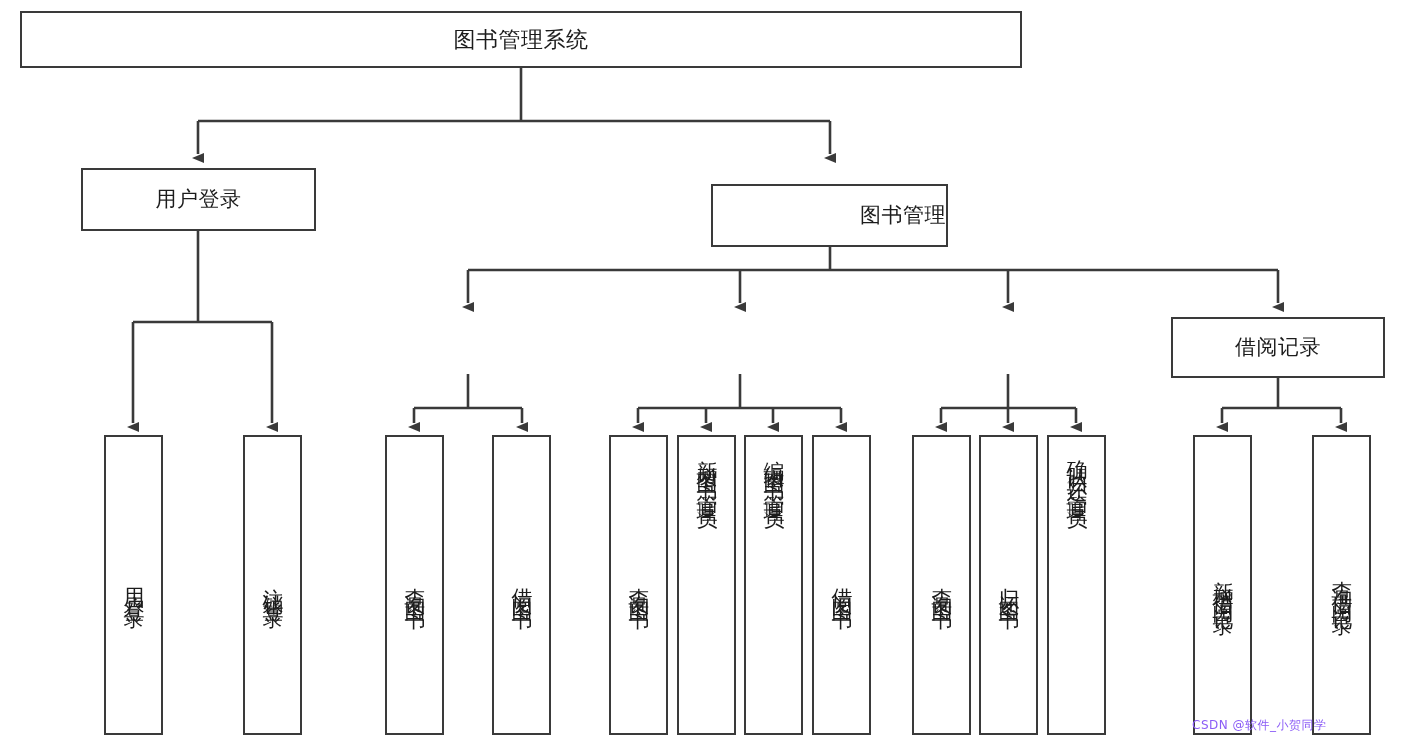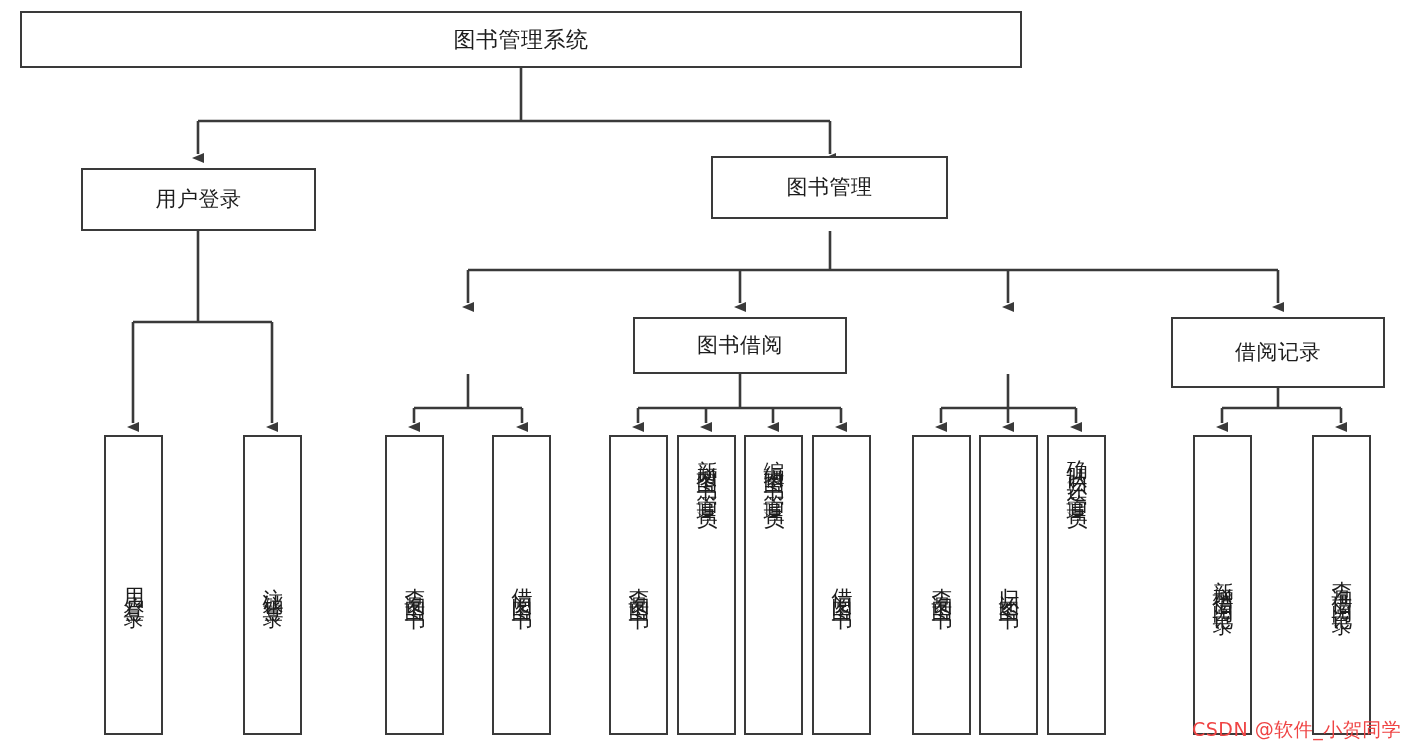--- a/index.html
+++ b/index.html
@@ -66,22 +66,22 @@
     letter-spacing: 7px;
     white-space: nowrap;
     margin: 0 auto;
   }
   .node.vert.tall-center {
     align-items: center;
     padding-top: 0;
   }
   .watermark {
     position: absolute;
-    font-size: 19px;
-    color: #ef4444;
+    font-size: 12px;
+    color: #8b5cf6;
     white-space: nowrap;
     letter-spacing: 0.5px;
     user-select: none;
   }
 </style>
 </head>
 <body>
 
 <div id="canvas">
 
@@ -136,31 +136,28 @@
   </svg>
 
   <div class="node horiz root" style="left:20px; top:11px; width:1002px; height:57px;">
     <span class="label">图书管理系统</span>
   </div>
 
   <div class="node horiz" style="left:81px; top:168px; width:235px; height:63px;">
     <span class="label">用户登录</span>
   </div>
 
-  <div class="node horiz" style="left:711px; top:156px; width:237px; height:63px;">
+  <div class="node horiz" style="left:711px; top:184px; width:237px; height:63px;justify-content:flex-end;">
     <span class="label">图书管理</span>
   </div>
 
 
-  <div class="node horiz" style="left:633px; top:317px; width:214px; height:57px;">
-    <span class="label">图书借阅</span>
-  </div>
-
-
-  <div class="node horiz" style="left:1171px; top:317px; width:214px; height:71px;">
+
+
+  <div class="node horiz" style="left:1171px; top:317px; width:214px; height:61px;">
     <span class="label">借阅记录</span>
   </div>
 
   <div class="node vert tall-center" style="left:104px; top:435px; width:59px; height:300px;">
     <span class="label">用户登录</span>
   </div>
 
   <div class="node vert tall-center" style="left:243px; top:435px; width:59px; height:300px;">
     <span class="label">注销登录</span>
   </div>

